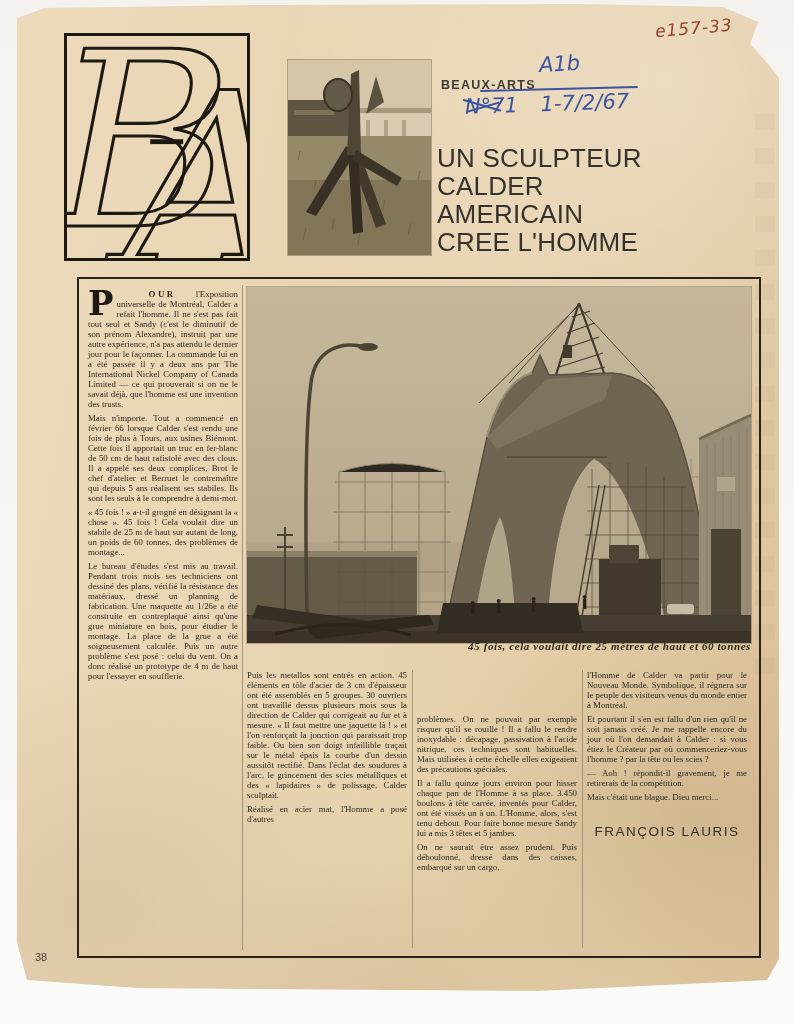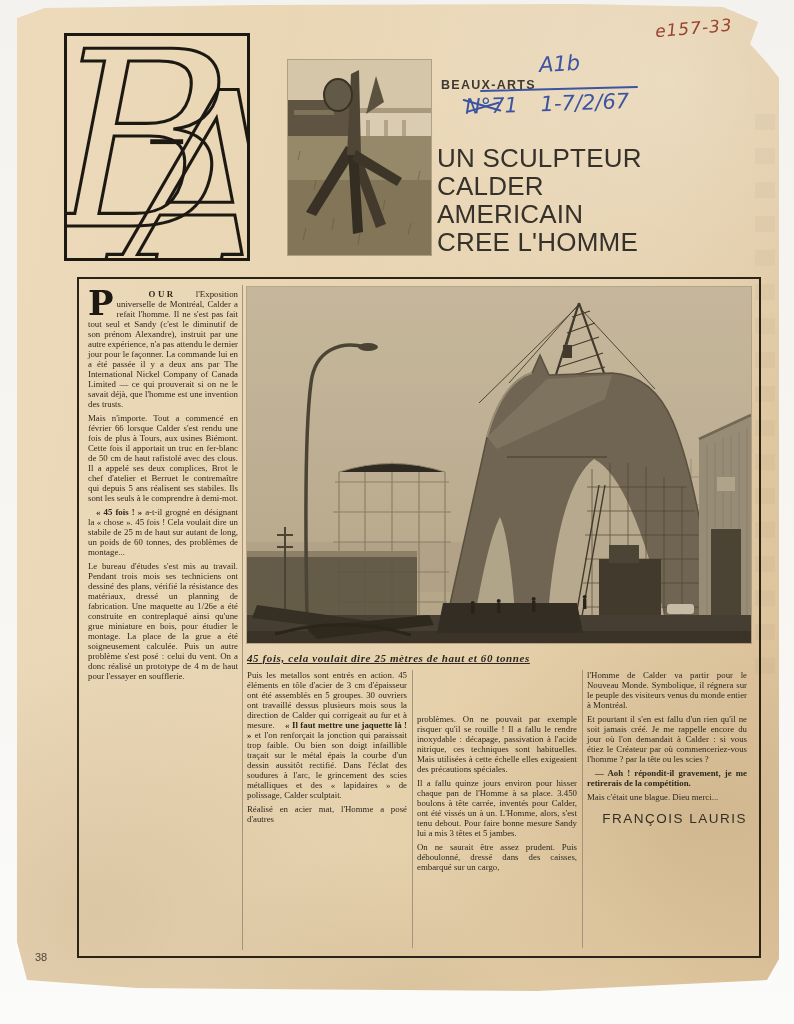--- a/index.html
+++ b/index.html
@@ -70,44 +70,44 @@
   .article-box {
     position:absolute; left:60px; top:273px; width:684px; height:681px;
     border:2px solid #2a2318;
   }
   .col {
     position:absolute;
     font:8.8px/10px "Liberation Serif", serif;
     color:#2d281f; text-align:justify;
   }
   .col p { margin:0 0 4px; }
-  .seg-bold { font-weight:bold;margin-left:8px; }
+  .seg-bold { font-weight:normal; }
   .seg-spaced { letter-spacing:2.5px; font-weight:bold;margin-left:32px; }
   .dropcap {
     float:left; font:bold 34px/27px "DejaVu Serif", serif;
     padding:1px 3px 0 0; color:#1d1812;
   }
   .col-1 { left:9px; top:10px; width:150px; }
   .vrule { position:absolute; width:1px; background:#a4937a; }
   .vrule-main { left:163px; top:6px; height:665px; }
   .vrule-2 { left:333px; top:391px; height:278px; }
   .vrule-3 { left:503px; top:391px; height:278px; }
   .big-photo { position:absolute; left:168px; top:8px; width:504px; height:356px;
     box-shadow: 0 0 0 1px rgba(70,60,40,.30); }
   .big-photo svg { width:100%; height:100%; display:block; }
   .photo-caption {
-    position:absolute; left:168px; top:372px; width:504px;
+    position:absolute; left:168px; top:360px; width:504px;
     font:bold italic 11px/14px "Liberation Serif", serif;
-    text-align:left; letter-spacing:.6px; color:#2d281f;text-decoration:underline;
+    text-align:right; letter-spacing:.6px; color:#2d281f;
   }
   .col-2 { left:168px; top:391px; width:160px; }
   .col-3 { left:338px; top:391px; width:160px;margin-top:44px; }
   .col-4 { left:508px; top:391px; width:160px; }
   .byline {
-    margin-top:9px; text-align:right;
+    margin-top:22px; text-align:center;
     font:13.5px "Liberation Sans", sans-serif; letter-spacing:1.5px; color:#332f27;
   }
   .page-number {
     position:absolute; left:18px; top:947px;
     font:11px "Liberation Sans", sans-serif; color:#4c463b;
   }
 </style>
 </head>
 <body>
 

